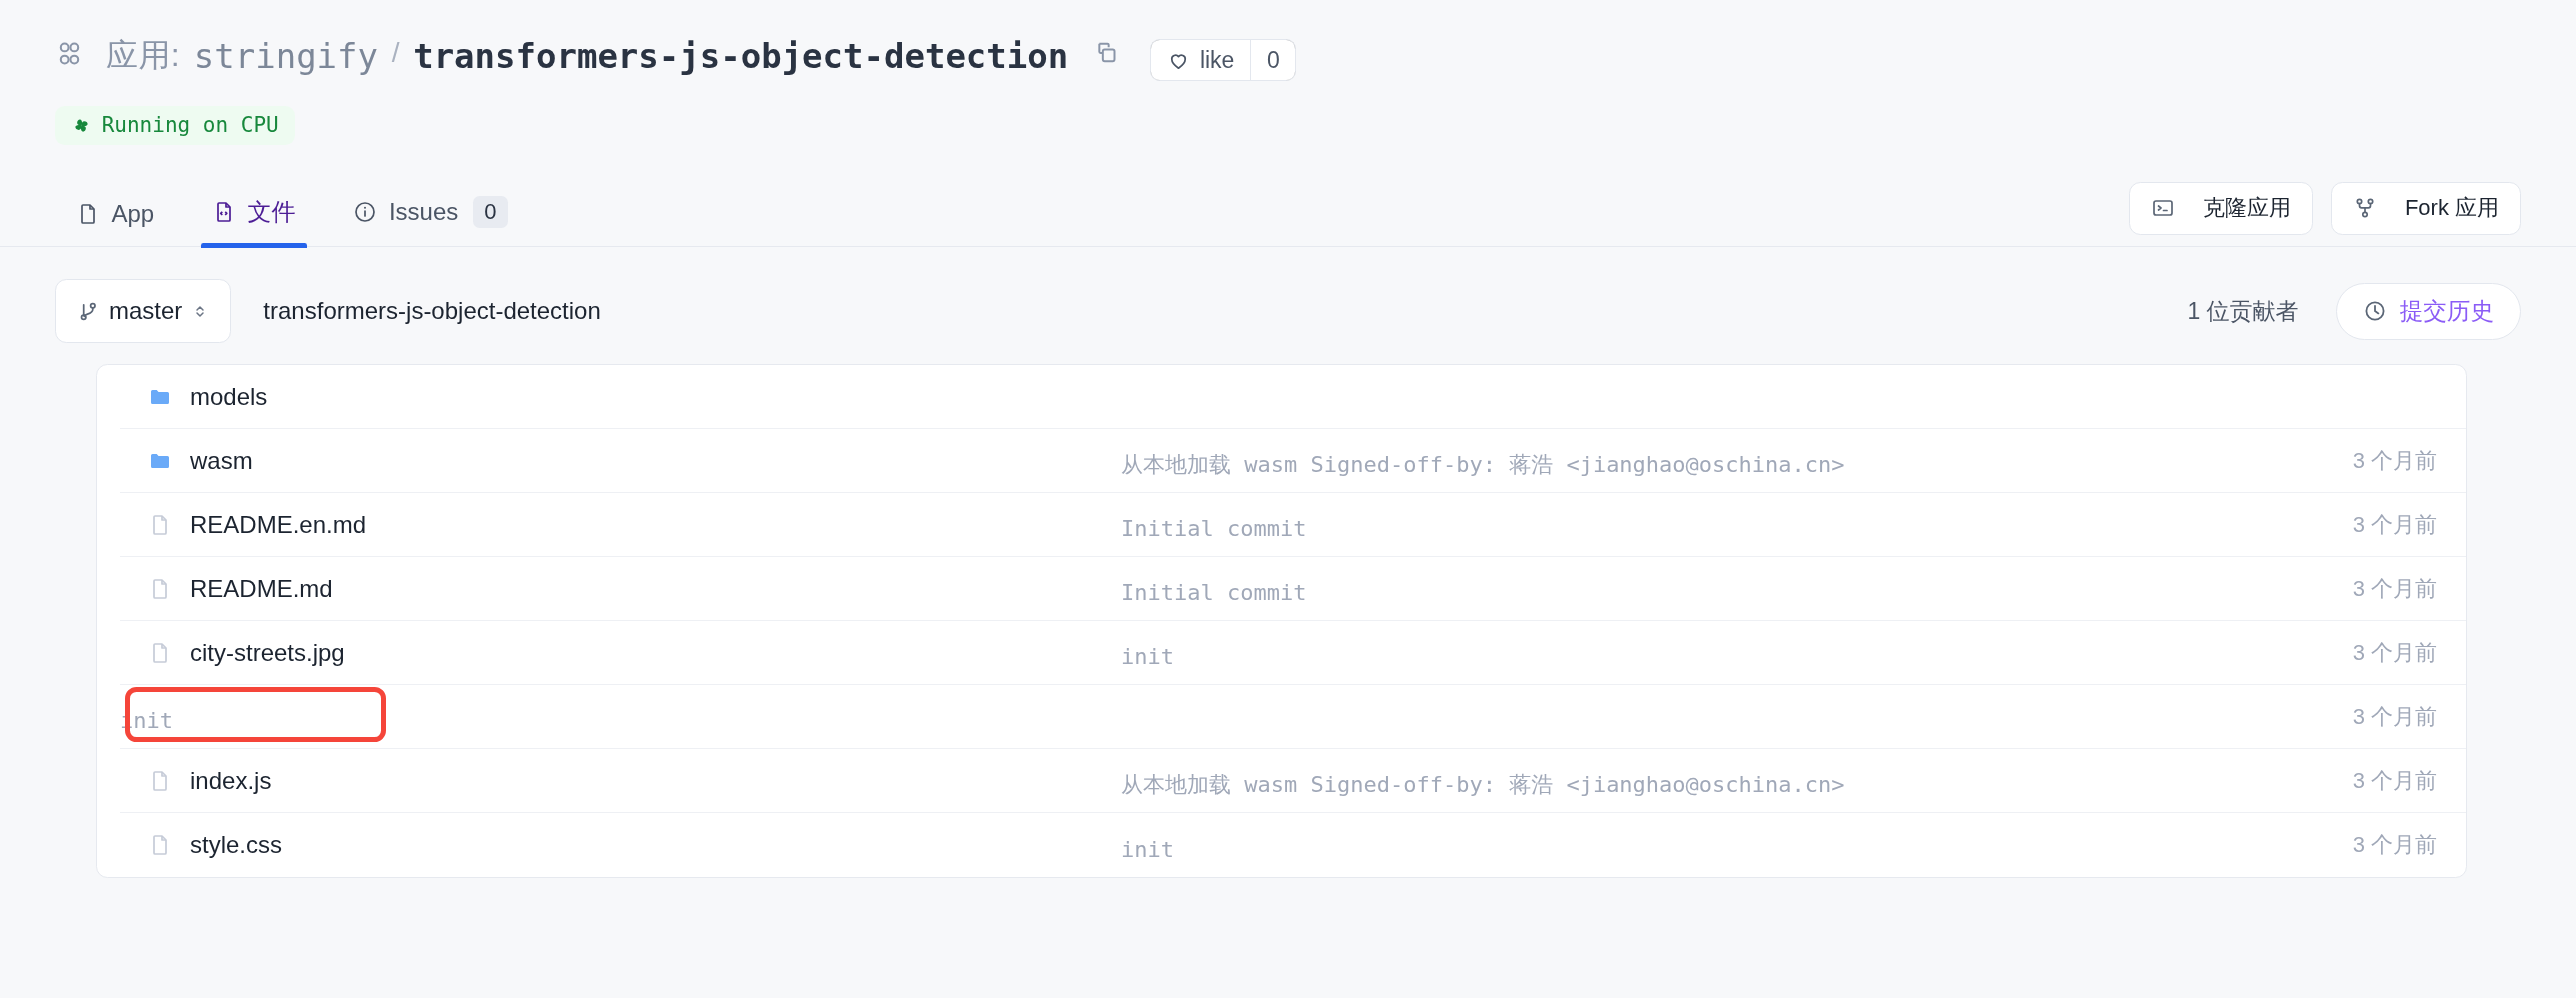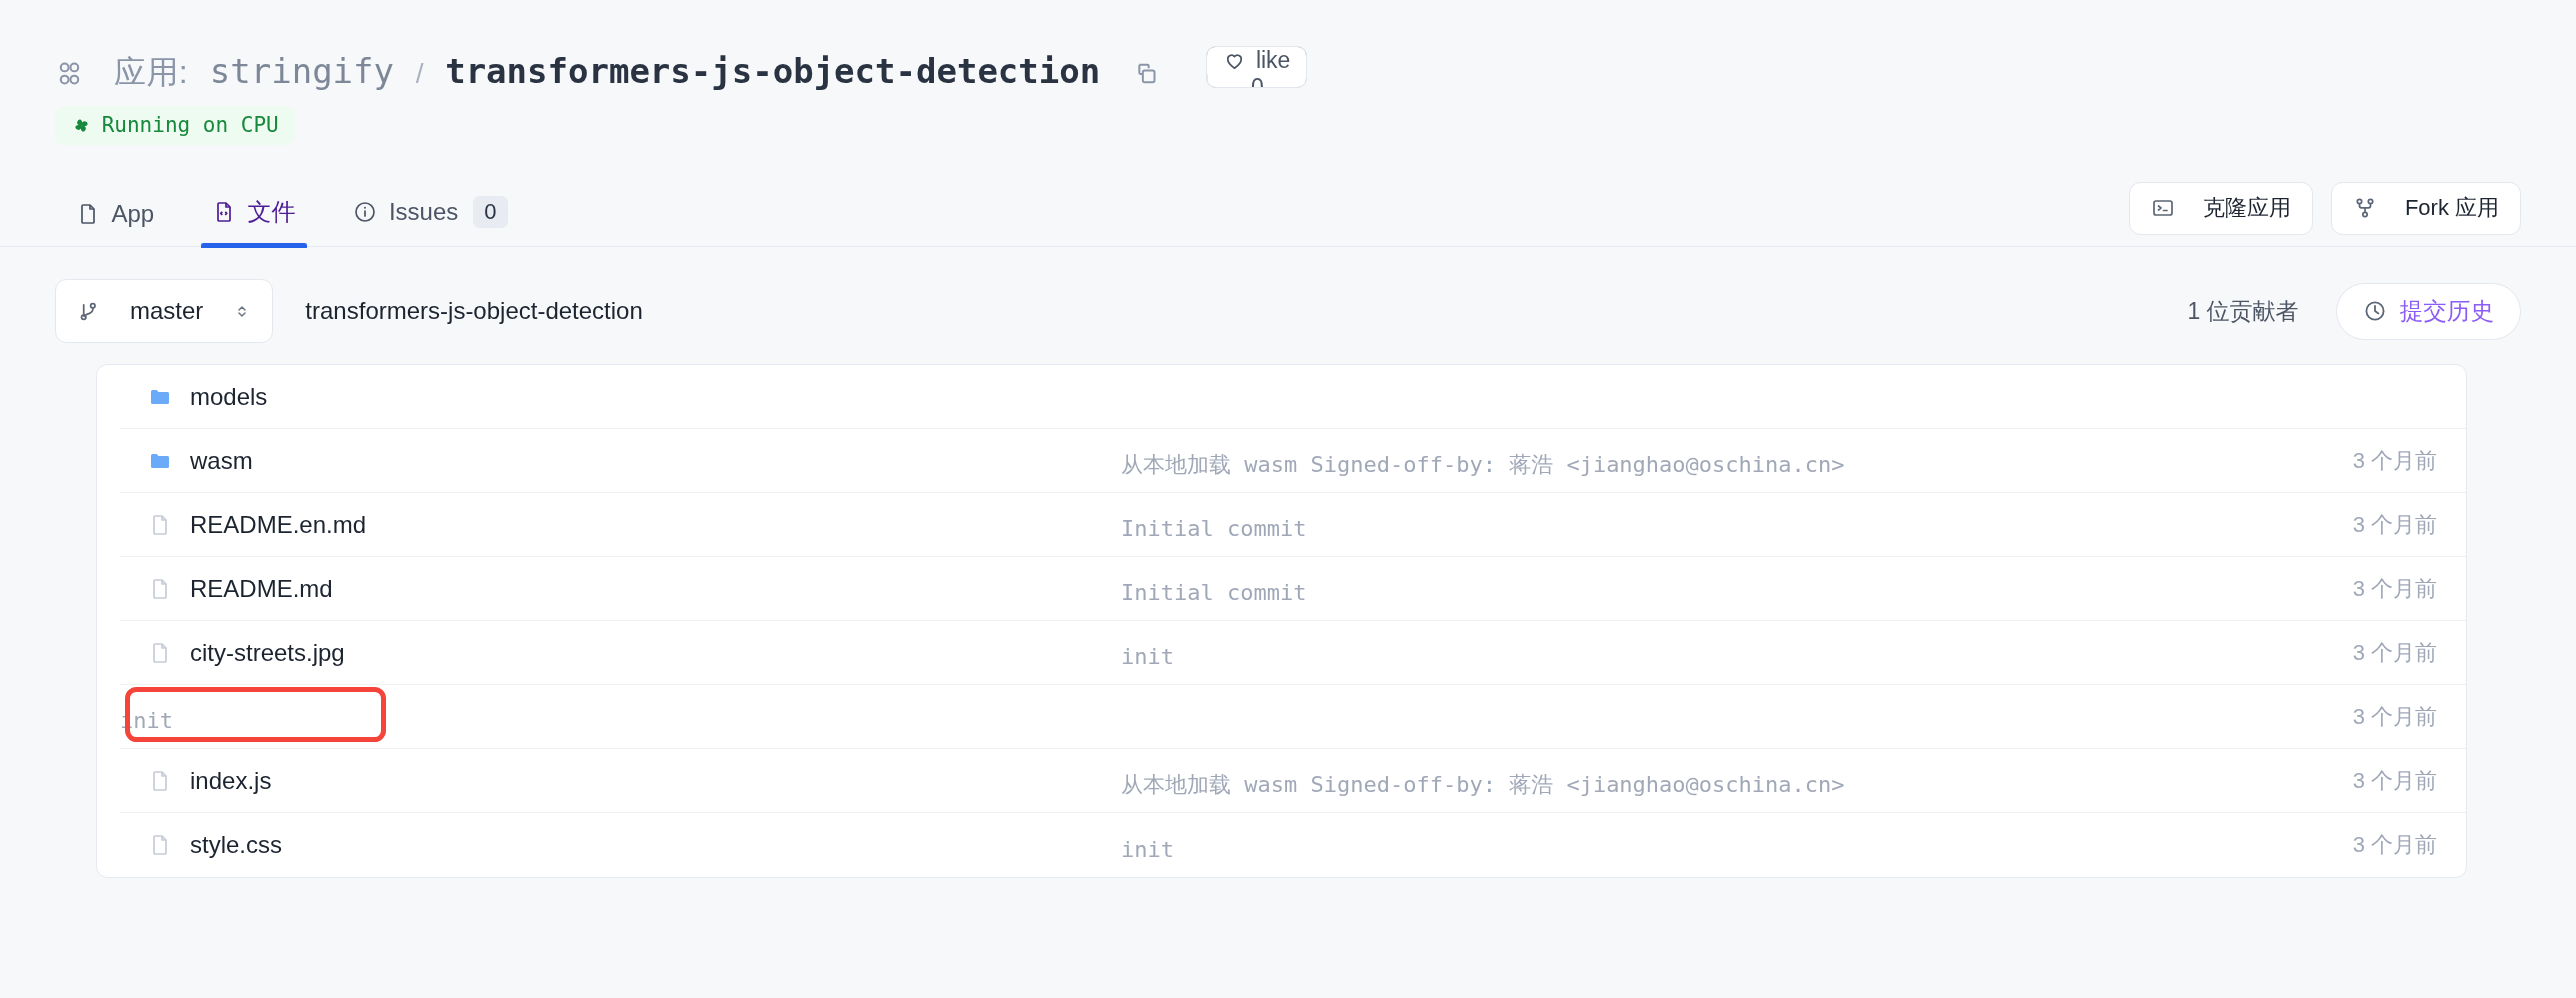--- a/index.html
+++ b/index.html
@@ -7,44 +7,44 @@
     width: 2576px;
     height: 999px;
     background: #f7f8fa;
     font-family: "Liberation Sans", sans-serif;
     -webkit-font-smoothing: antialiased;
   }
   .page { position: relative; width: 2576px; height: 999px; background: #f7f8fa; overflow: hidden; }
 
   
   .header { padding: 39px 55px 0 55px; }
-  .title-row { display: flex; align-items: flex-end; gap: 12px; height: 49px; }
+  .title-row { display: flex; align-items: flex-start; gap: 4px; height: 49px; }
   .apps-icon { width: 29px; height: 29px; flex: none; margin-right: 18px; color: #8a95a8; }
   .apps-icon svg { display: block; width: 29px; height: 29px; }
   .title-prefix {
     font-size: 32px; color: #8a95a8; font-weight: 400; letter-spacing: 0.4px;
     white-space: nowrap; line-height: 1;
   }
   .owner-link {
     font-size: 34px; color: #7c8798; font-weight: 400; line-height: 1;
     font-family: "DejaVu Sans Mono", monospace;
     white-space: nowrap; margin-left: 9.7px;
   }
   .slash { font-size: 28px; color: #aab2c0; margin: 0 9.7px; line-height: 1; }
   .repo-name {
     font-size: 34px; color: #2a3342; font-weight: 700; line-height: 1;
     font-family: "DejaVu Sans Mono", monospace; white-space: nowrap;
   }
   .copy-icon { width: 28px; height: 28px; margin-left: 18px; color: #8a95a8; flex: none; }
   .copy-icon svg { display: block; width: 28px; height: 28px; }
 
   .like-group {
-    display: inline-flex; align-items: stretch; margin-left: 36px;
+    display: inline-flex; align-items: stretch; margin-left: 28px;
     border: 1.6px solid #e3e7ee; border-radius: 9.7px; background: #a3a3a3;
-    height: 42px; overflow: hidden; flex-direction: column;
+    height: 42px; overflow: hidden;
   }
   .like-btn {
     display: flex; align-items: center; gap: 9.7px;
     padding: 0 16px; font-size: 23px; color: #4b5565; background: #fff;
     border: none; cursor: pointer; font-family: "Liberation Sans", sans-serif;
   }
   .like-btn svg { width: 23px; height: 23px; display: block; }
   .like-count {
     display: flex; align-items: center; justify-content: center;
     min-width: 45px; padding: 0 11.4px; font-size: 23px; color: #4b5565;
@@ -93,21 +93,21 @@
   }
   .hbtn svg { width: 24px; height: 24px; display: block; color: #5b6676; flex: none; }
 
   
   .toolbar {
     display: flex; align-items: center; justify-content: space-between;
     margin: 32px 55px 0 55px;
   }
   .toolbar-left { display: flex; align-items: center; gap: 32px; }
   .branch-btn {
-    display: inline-flex; align-items: center; gap: 30px;
+    display: inline-flex; align-items: center; gap: 9px;
     background: #fff; border: 1.6px solid #e3e7ee; border-radius: 11.4px;
     padding: 17px 21px; font-size: 24px; color: #1c2430; cursor: pointer;
     font-family: "Liberation Sans", sans-serif;
   }
   .branch-btn svg.branch { width: 23px; height: 23px; color: #5b6676; display: block; }
   .branch-btn svg.updown { width: 18px; height: 23px; color: #6b7585; display: block; }
   .breadcrumb-path { font-size: 24px; color: #1c2430; }
   .toolbar-right { display: flex; align-items: center; gap: 37px; }
   .contributors { font-size: 23px; color: #4b5565; }
   .history-btn {

